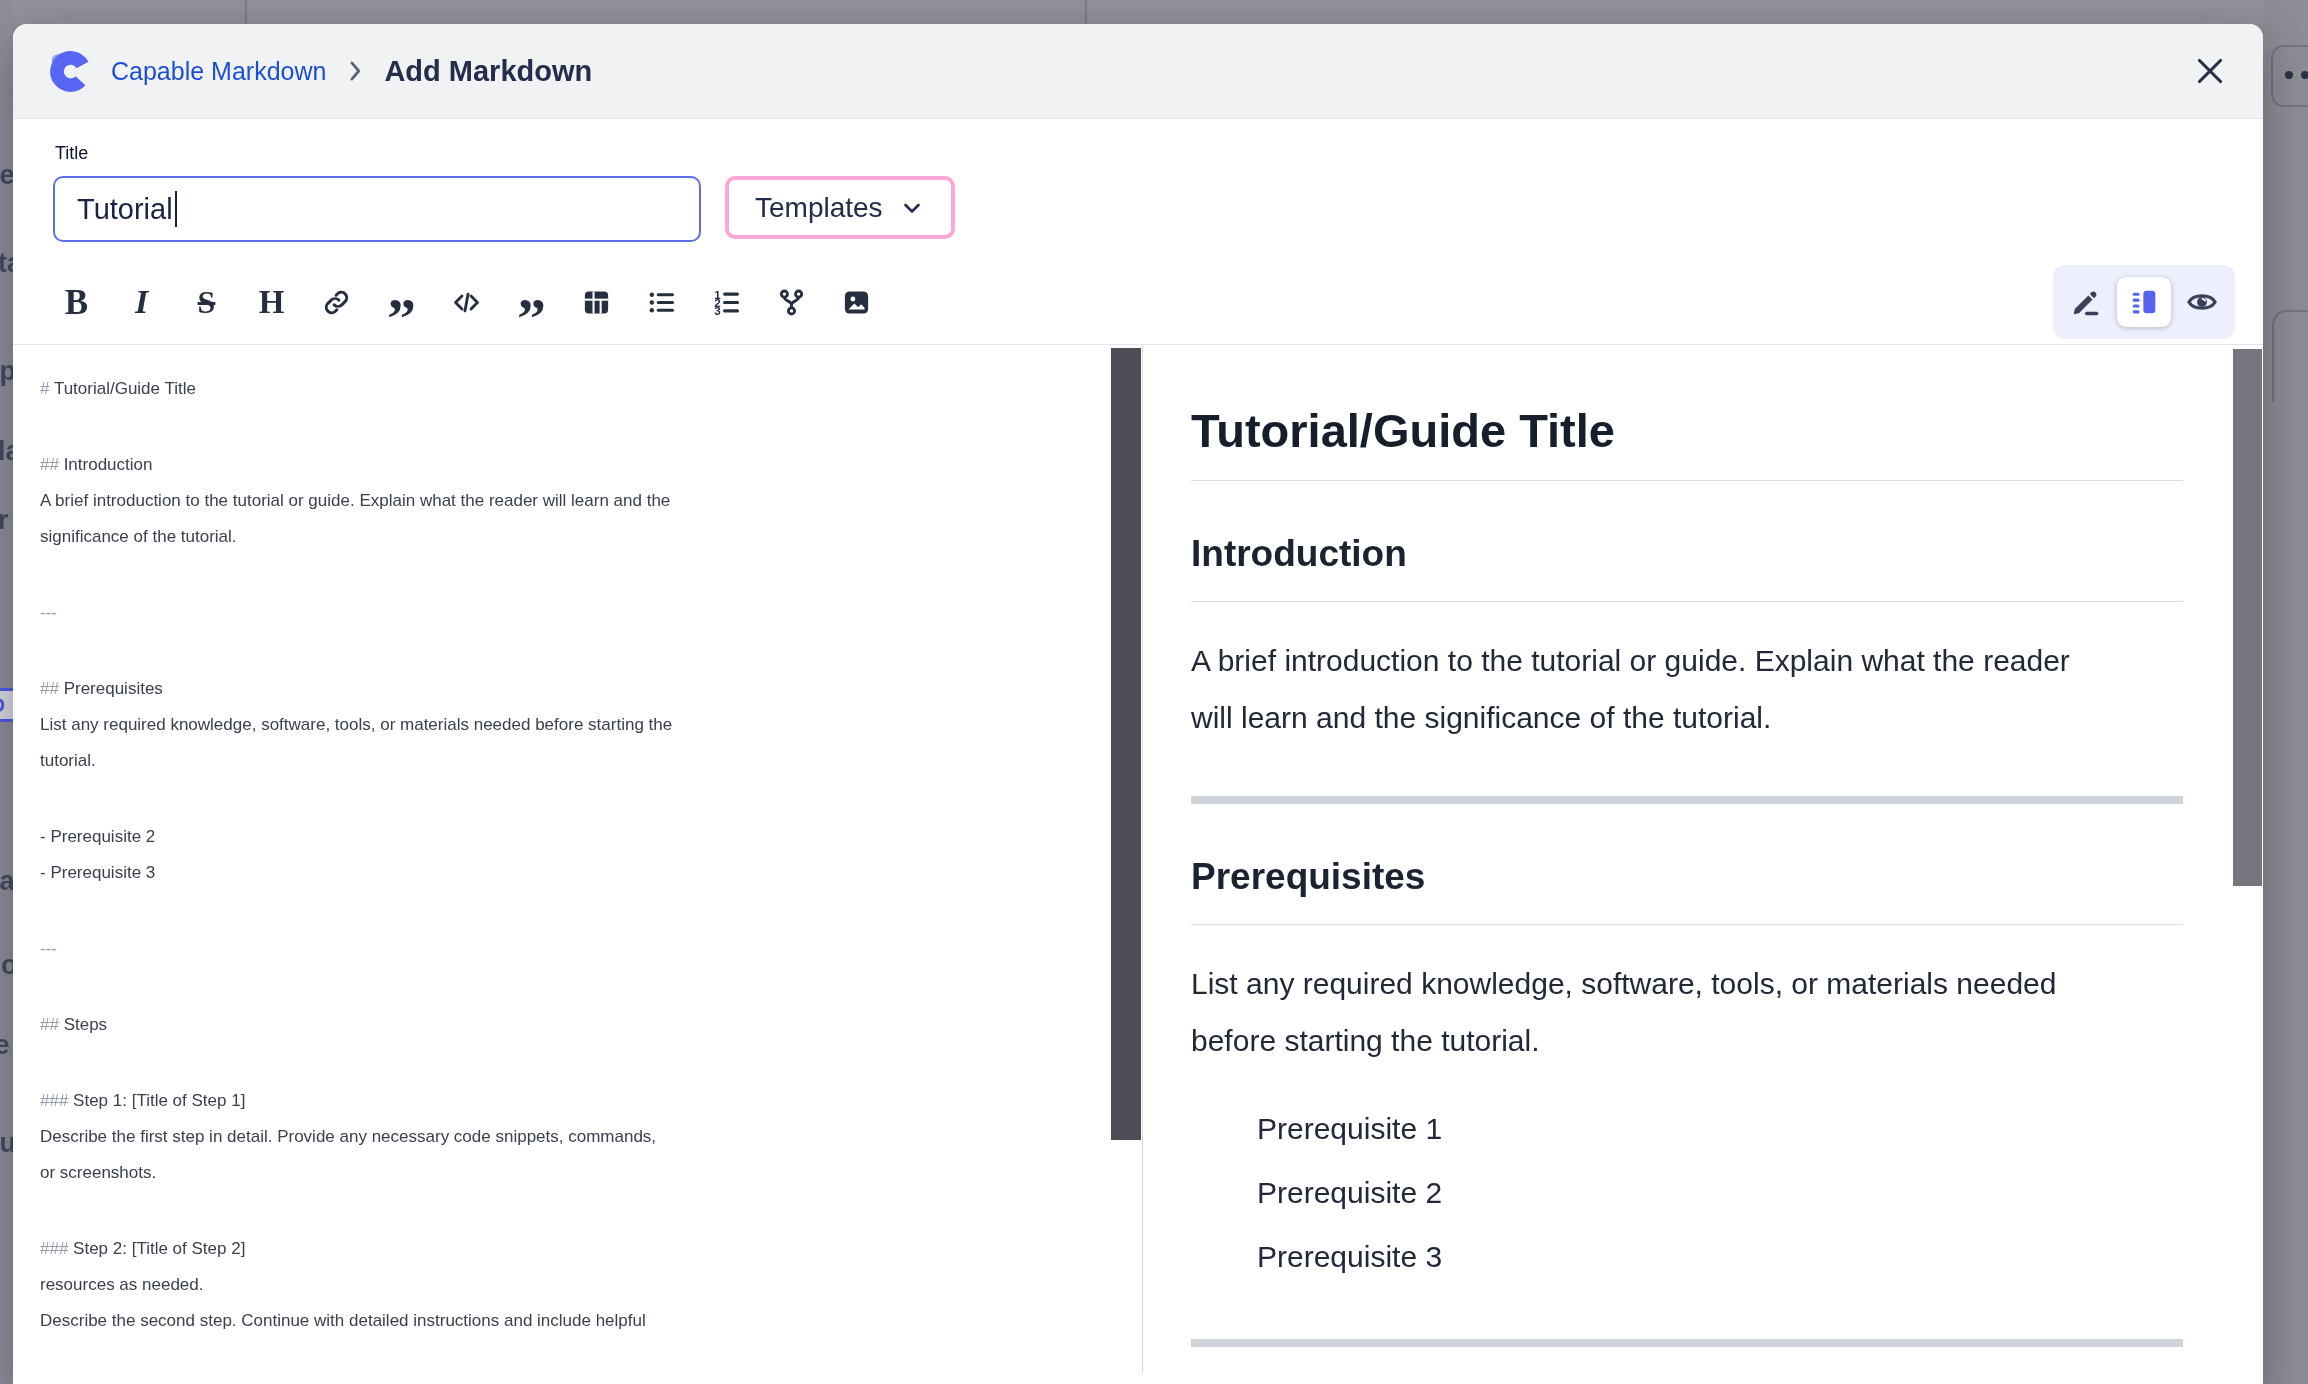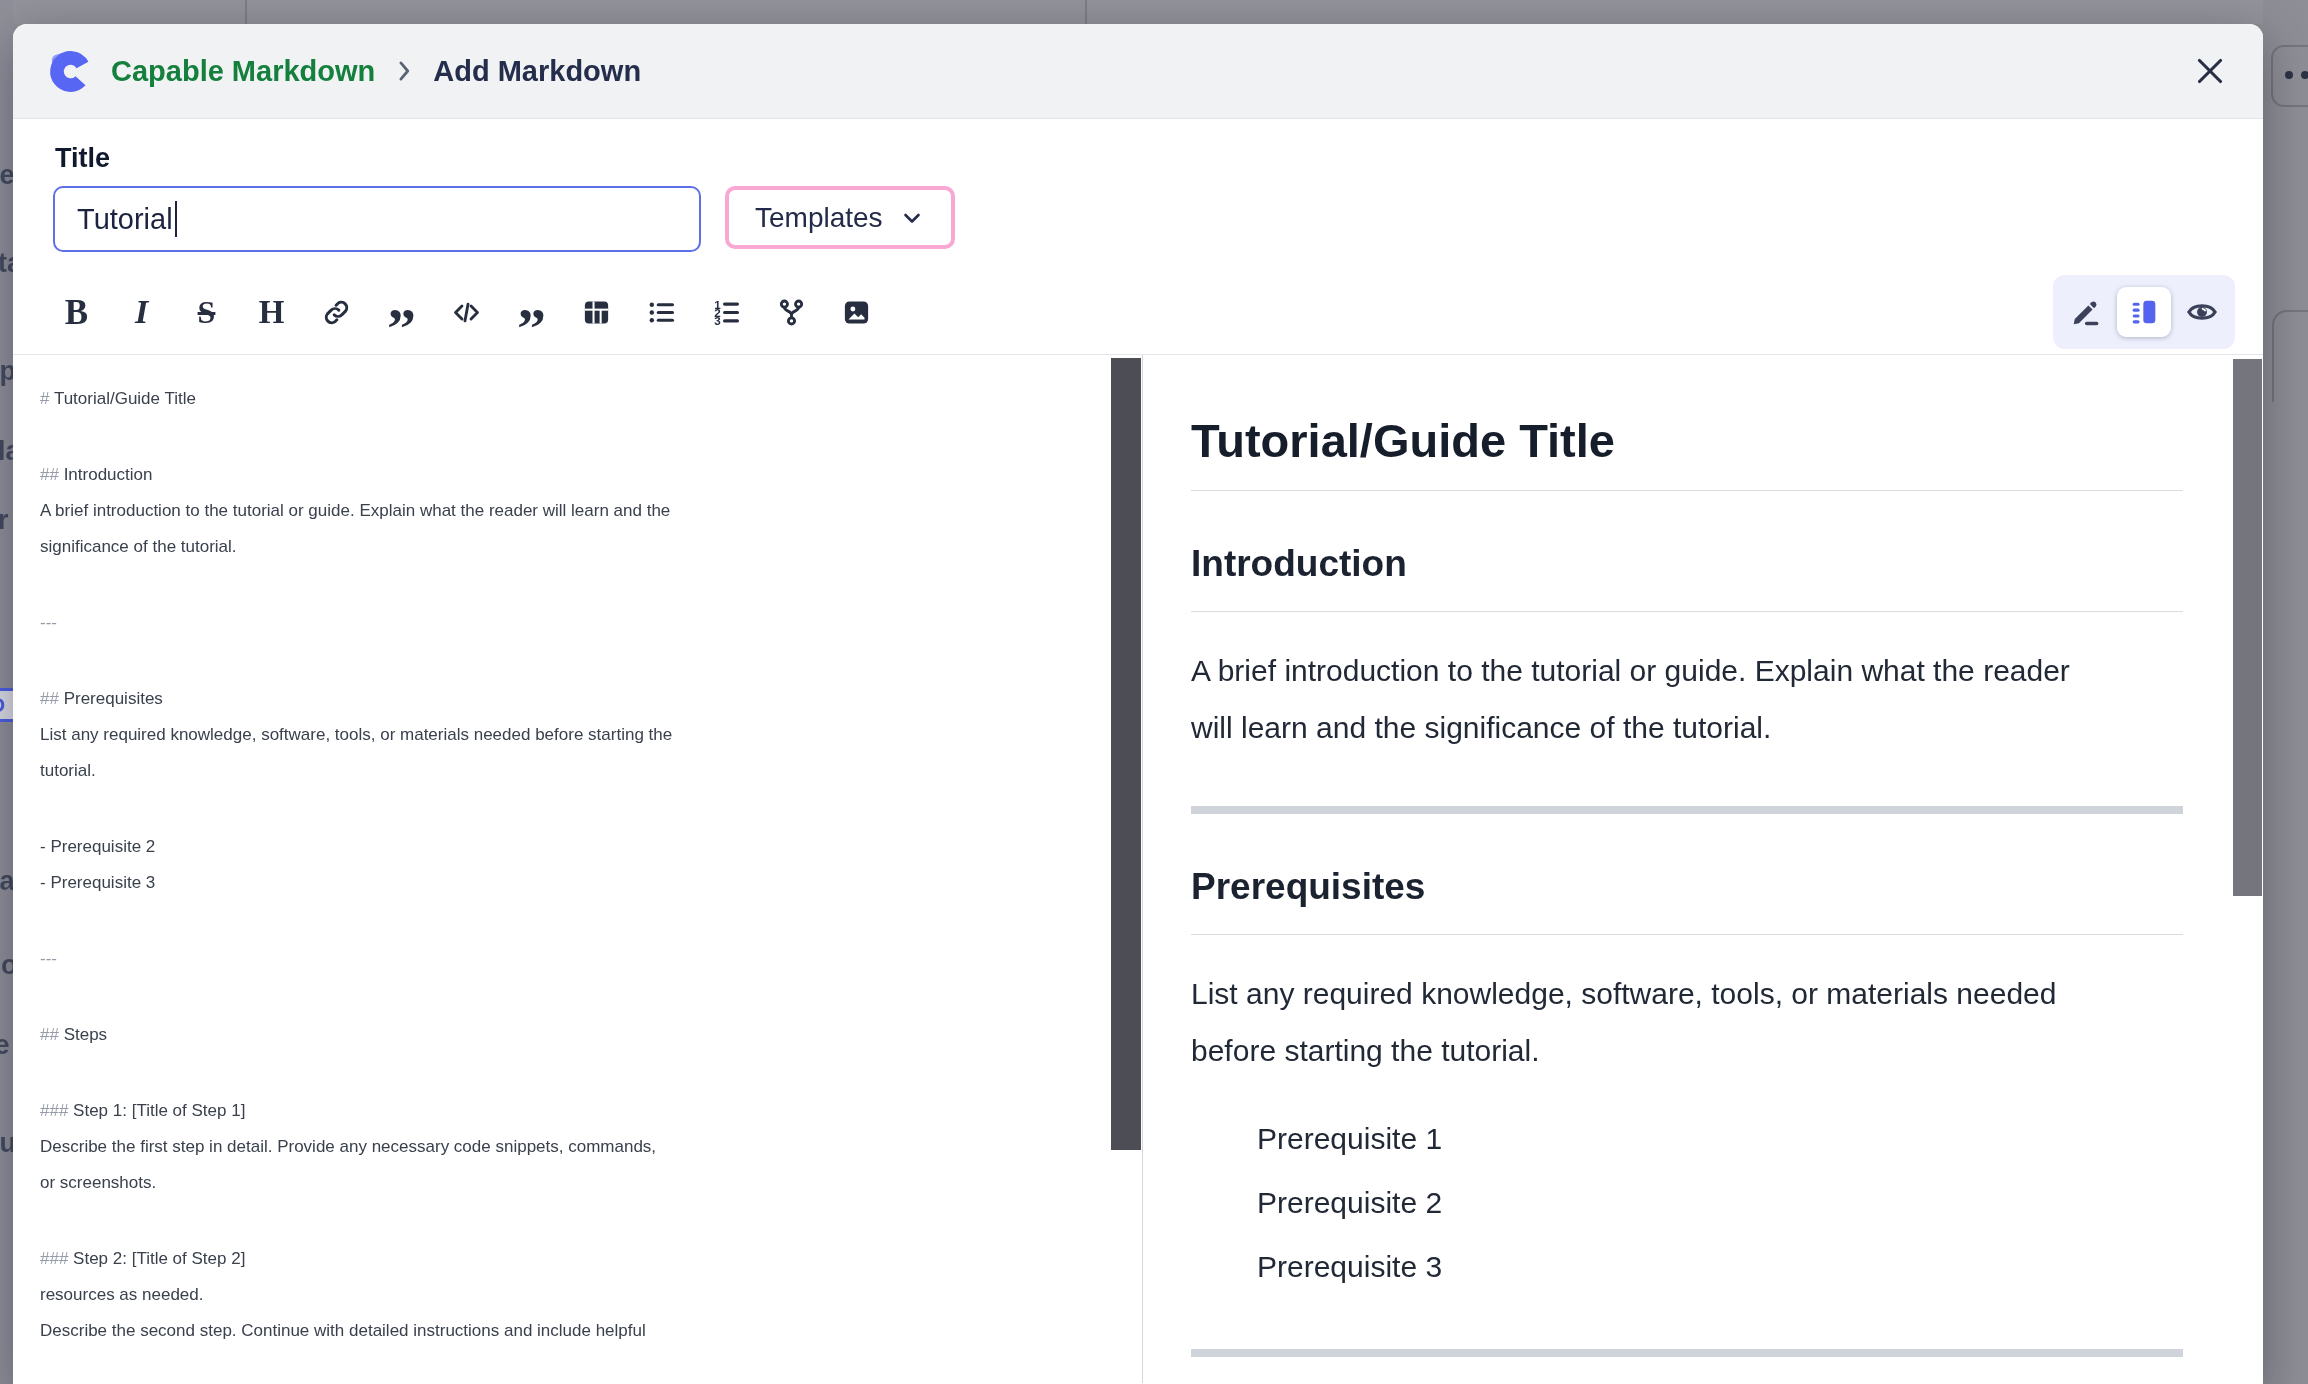--- a/index.html
+++ b/index.html
@@ -22,29 +22,29 @@
   .dot{position:absolute;top:24px;width:8px;height:8px;border-radius:50%;background:#2d3345}
   .dot.d1{left:12px}.dot.d2{left:28px}
   .panel-corner{position:absolute;left:9px;top:310px;width:70px;height:90px;
     border-top:2.5px solid #75757e;border-left:2.5px solid #75757e;border-top-left-radius:15px}
   
   .modal{position:absolute;left:13px;top:24px;width:2250px;height:1368px;background:#ffffff;
     border-radius:14px 14px 0 0;box-shadow:0 14px 50px rgba(10,12,30,.35);overflow:hidden}
   .m-header{height:94px;background:#f1f2f4;border-bottom:1px solid #e2e4e8;
     display:flex;align-items:center;padding:0 30px 0 34px}
   .logo{width:46px;height:46px;flex:0 0 auto;margin-right:18px}
-  .crumb-app{font-size:29px;font-weight:700;color:#15803d}
+  .crumb-app{font-size:25px;font-weight:400;color:#1d4ed8}
   .crumb-sep{width:30px;height:30px;margin:0 14px}
   .crumb-page{font-size:29px;font-weight:700;color:#242e4c}
   .close-btn{margin-left:auto;width:46px;height:46px;display:flex;align-items:center;
     justify-content:center;cursor:pointer;background:none;border:none;padding:0}
   .close-btn svg{width:36px;height:36px}
   
   .m-form{padding:14px 40px 0 40px}
-  .form-label{font-size:27px;font-weight:700;color:#10192e;margin:10px 0 12px 2px}
+  .form-label{font-size:18px;font-weight:400;color:#10192e;margin:10px 0 12px 2px}
   .form-row{display:flex;align-items:flex-start;gap:24px}
   .title-input{width:600px;height:62px;border:2.5px solid #5e6fe8;border-radius:10px;
     background:#fff;display:flex;align-items:center;padding:0 22px;font-size:29px;color:#1b2340}
   .caret{width:2px;height:36px;background:#1b2340;margin-left:2px}
   .templates-btn{height:63px;padding:0 26px;border:4px solid #f9a8d4;border-radius:10px;
     background:#fff;display:flex;align-items:center;gap:16px;font-size:28px;font-weight:500;
     color:#222b49;cursor:pointer}
   .templates-btn svg{width:26px;height:26px}
   
   .m-toolbar{margin-top:18px;height:84px;display:flex;align-items:center;

